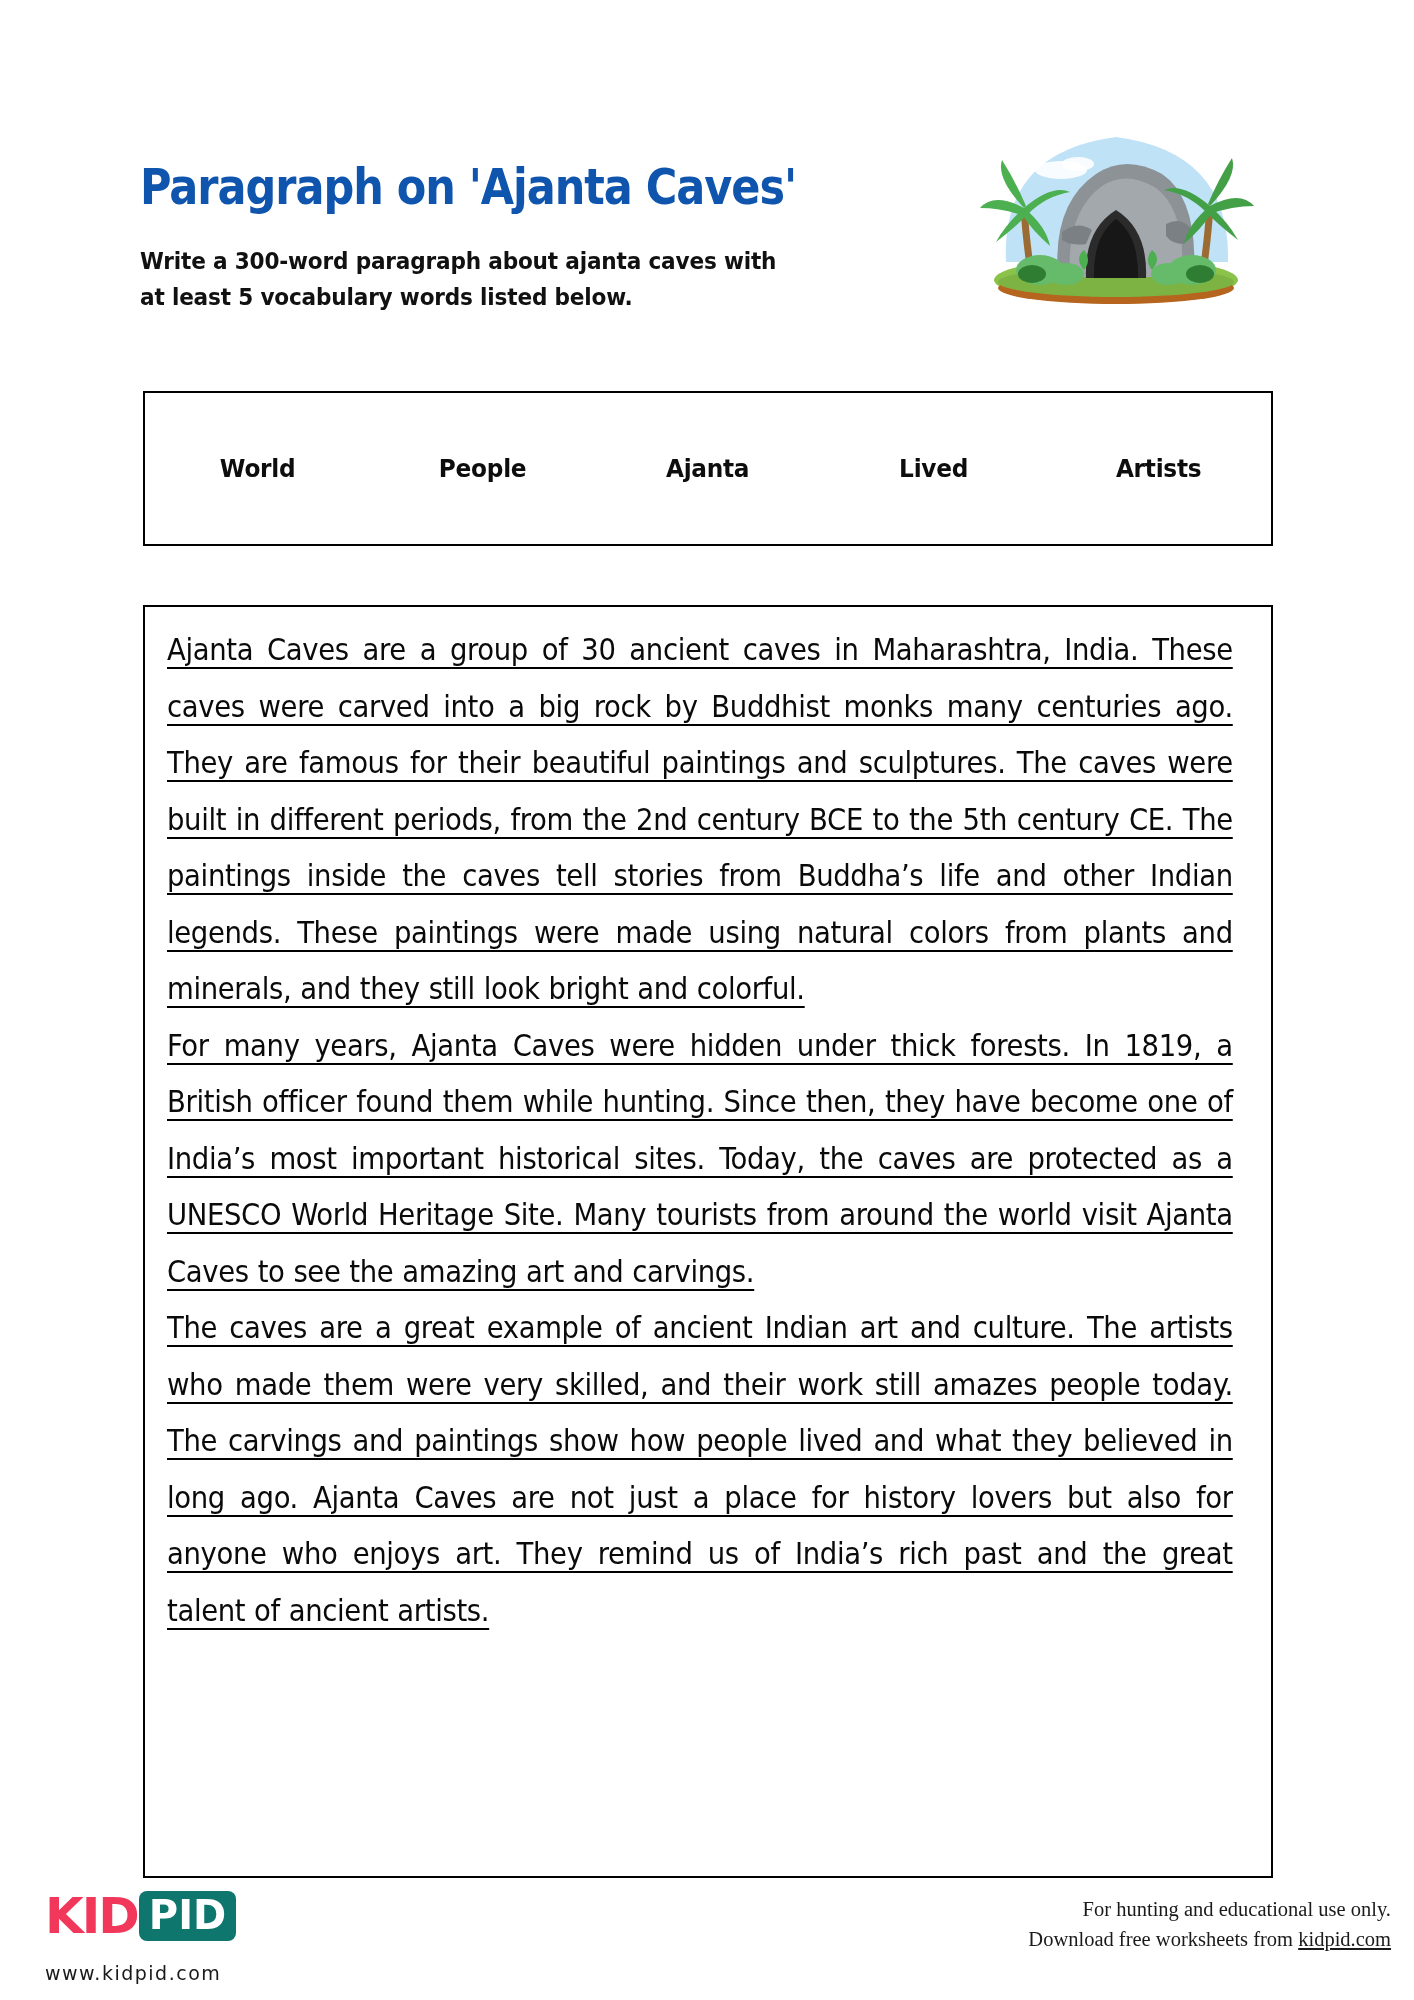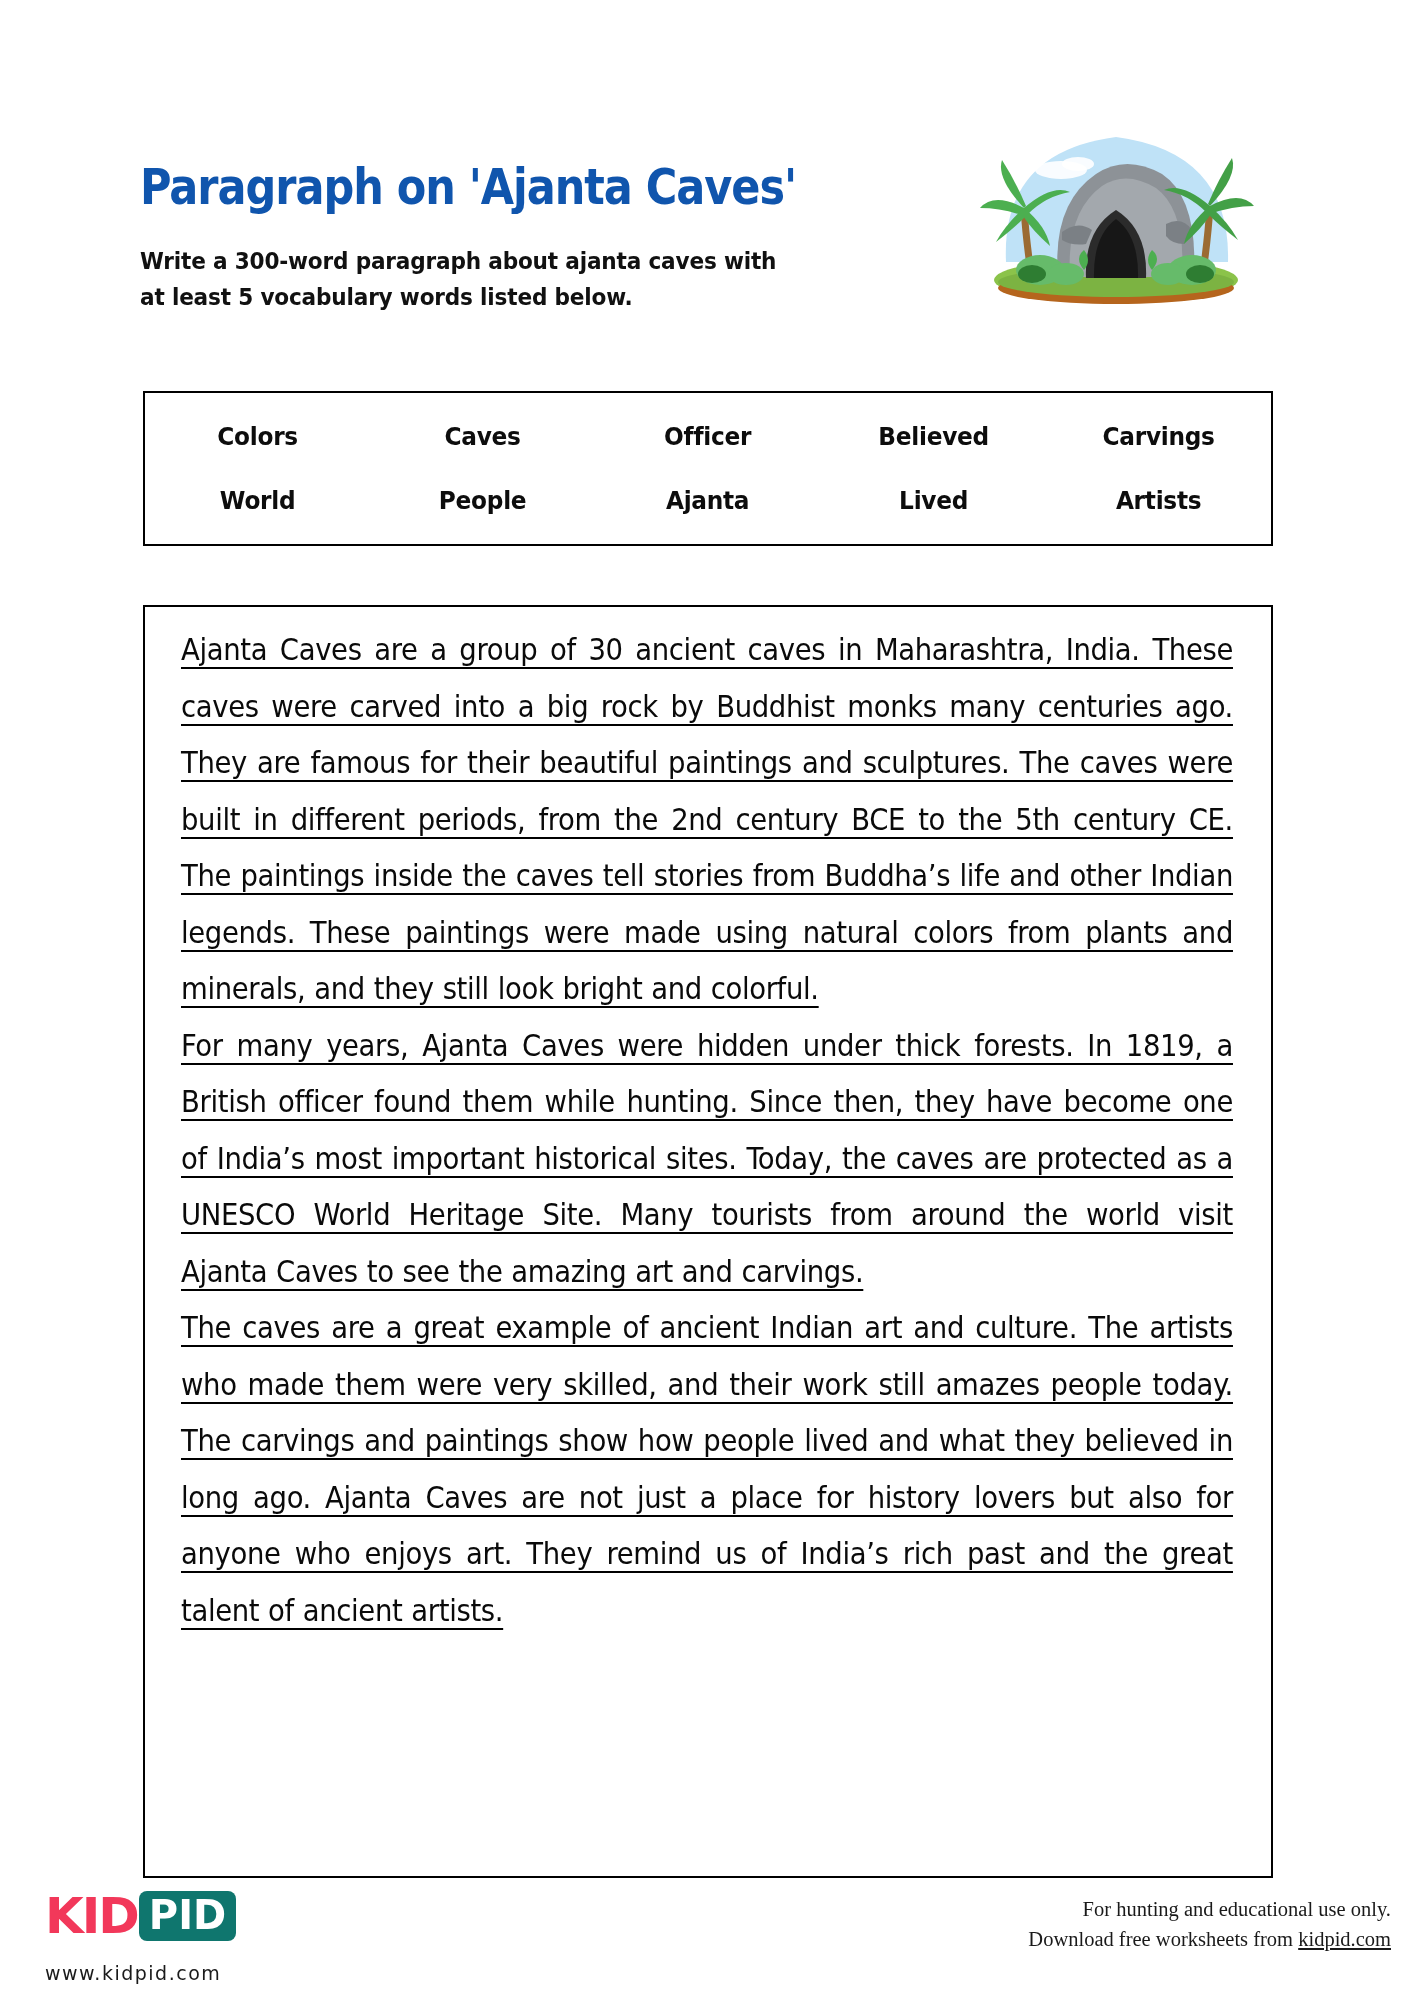--- a/index.html
+++ b/index.html
@@ -99,21 +99,21 @@
 
   
   .answer-box {
     position: absolute;
     left: 143px;
     top: 605px;
     width: 1130px;
     height: 1273px;
     border: 2.5px solid #000000;
     box-sizing: border-box;
-    padding: 14px 22px 10px 36px;
+    padding: 14px 22px 10px 22px;
   }
   .para {
     margin: 0;
     font-family: "DejaVu Sans Condensed", "DejaVu Sans", sans-serif;
     font-size: 31px;
     line-height: 56.5px;
     color: #0a0a0a;
     text-align: justify;
     text-justify: inter-word;
     text-decoration: underline;
@@ -256,27 +256,20 @@
         <g fill="#4caf50">
           <path d="M118 158 Q108 146 118 138 Q126 148 118 158 Z"></path>
           <path d="M186 158 Q196 146 186 138 Q178 148 186 158 Z"></path>
         </g>
       </svg>
     </div>
   </div>
 
   <div class="vocab-box">
     <div class="vocab-row">
-      <div class="vocab-cell">Colors</div>
-      <div class="vocab-cell">Caves</div>
-      <div class="vocab-cell">Officer</div>
-      <div class="vocab-cell">Believed</div>
-      <div class="vocab-cell">Carvings</div>
-    </div>
-    <div class="vocab-row">
       <div class="vocab-cell">World</div>
       <div class="vocab-cell">People</div>
       <div class="vocab-cell">Ajanta</div>
       <div class="vocab-cell">Lived</div>
       <div class="vocab-cell">Artists</div>
     </div>
   </div>
 
   <div class="answer-box">
     <p class="para last-line-natural">Ajanta Caves are a group of 30 ancient caves in Maharashtra, India. These caves were carved into a big rock by Buddhist monks many centuries ago. They are famous for their beautiful paintings and sculptures. The caves were built in different periods, from the 2nd century BCE to the 5th century CE. The paintings inside the caves tell stories from Buddha’s life and other Indian legends. These paintings were made using natural colors from plants and minerals, and they still look bright and colorful.</p>

